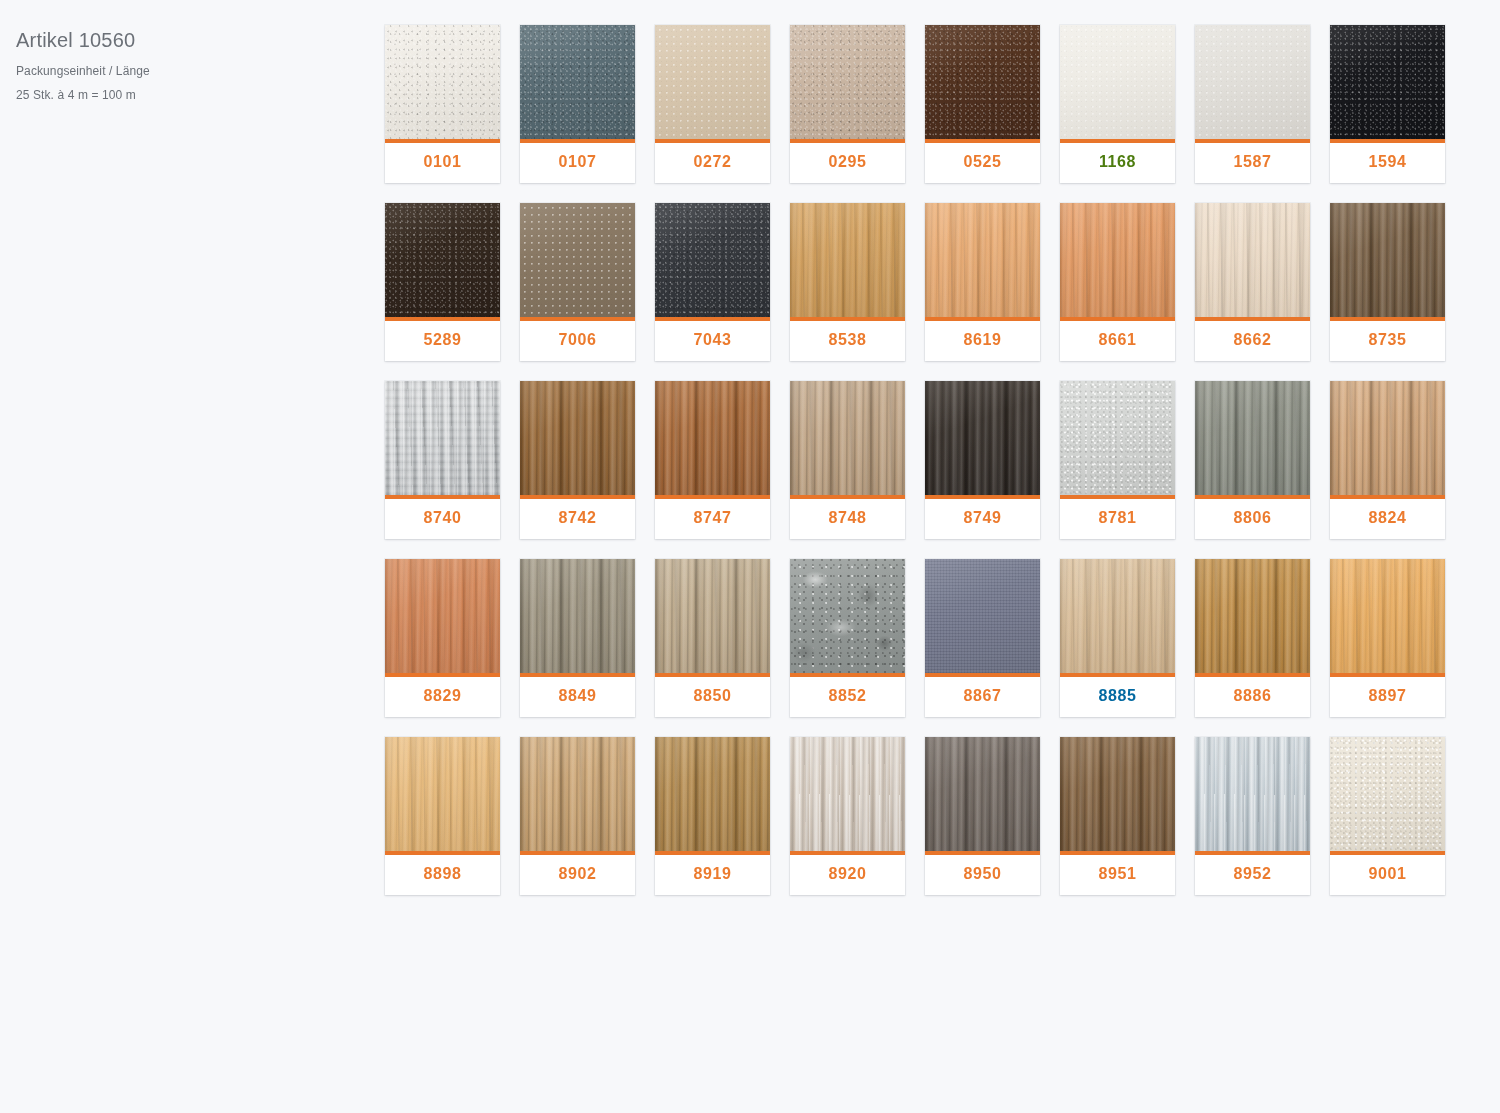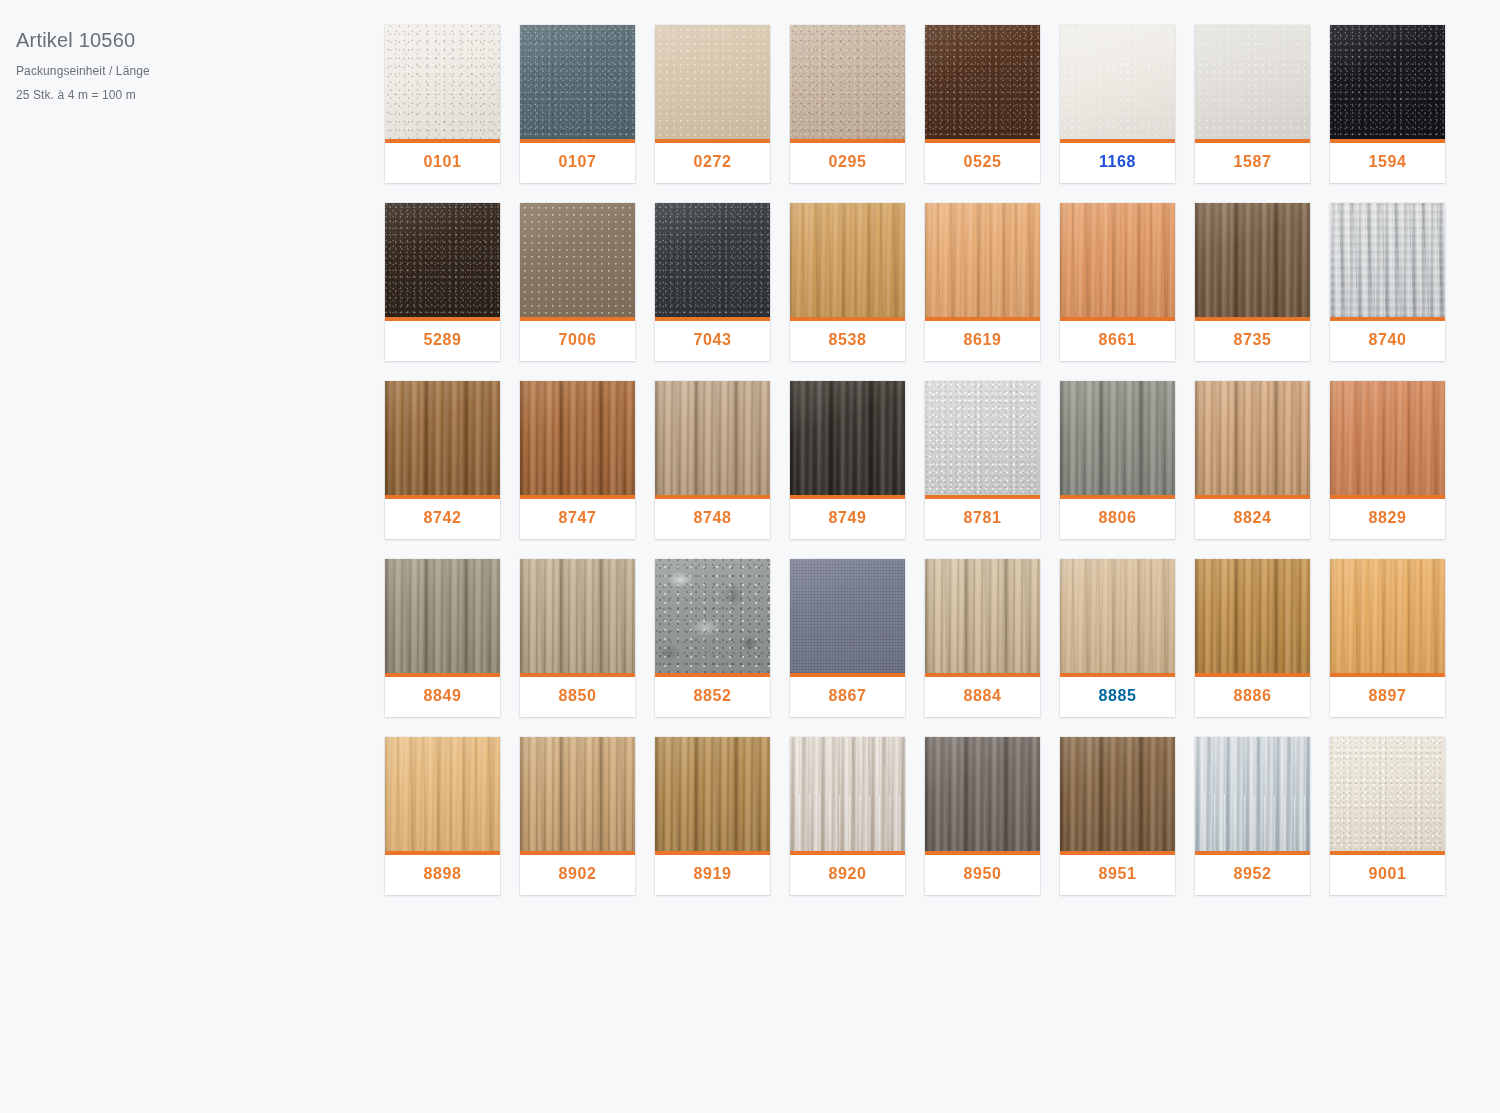--- a/index.html
+++ b/index.html
@@ -250,21 +250,21 @@
         </div>
         <div class="swatch-rule" style="background: rgb(232, 117, 42);"></div>
         <div class="swatch-label" style="color: rgb(236, 123, 46);">0525</div>
       </div>
       <div class="swatch-card">
         <div class="swatch-texture" style="background: linear-gradient(168deg, rgb(242, 240, 234) 0%, rgb(233, 230, 223) 100%);">
           <div class="tex-layer tex-matte"></div>
           <div class="tex-layer tex-shade"></div>
         </div>
         <div class="swatch-rule" style="background: rgb(232, 117, 42);"></div>
-        <div class="swatch-label" style="color: #1d4ed8;">1168</div>
+        <div class="swatch-label" style="color: #4d7c0f;">1168</div>
       </div>
       <div class="swatch-card">
         <div class="swatch-texture" style="background: linear-gradient(168deg, rgb(231, 229, 224) 0%, rgb(220, 217, 211) 100%);">
           <div class="tex-layer tex-matte"></div>
           <div class="tex-layer tex-shade"></div>
         </div>
         <div class="swatch-rule" style="background: rgb(232, 117, 42);"></div>
         <div class="swatch-label" style="color: rgb(236, 123, 46);">1587</div>
       </div>
       <div class="swatch-card">
@@ -317,20 +317,28 @@
       </div>
       <div class="swatch-card">
         <div class="swatch-texture" style="background: linear-gradient(168deg, rgb(232, 160, 106) 0%, rgb(217, 142, 86) 100%);">
           <div class="tex-layer tex-wood"></div>
           <div class="tex-layer tex-shade"></div>
         </div>
         <div class="swatch-rule" style="background: rgb(232, 117, 42);"></div>
         <div class="swatch-label" style="color: rgb(236, 123, 46);">8661</div>
       </div>
       <div class="swatch-card">
+        <div class="swatch-texture" style="background: linear-gradient(168deg, rgb(240, 224, 205) 0%, rgb(229, 210, 187) 100%);">
+          <div class="tex-layer tex-wood"></div>
+          <div class="tex-layer tex-shade"></div>
+        </div>
+        <div class="swatch-rule" style="background: rgb(232, 117, 42);"></div>
+        <div class="swatch-label" style="color: rgb(236, 123, 46);">8662</div>
+      </div>
+      <div class="swatch-card">
         <div class="swatch-texture" style="background: linear-gradient(168deg, rgb(126, 100, 72) 0%, rgb(107, 83, 57) 100%);">
           <div class="tex-layer tex-wood-coarse"></div>
           <div class="tex-layer tex-shade"></div>
         </div>
         <div class="swatch-rule" style="background: rgb(232, 117, 42);"></div>
         <div class="swatch-label" style="color: rgb(236, 123, 46);">8735</div>
       </div>
       <div class="swatch-card">
         <div class="swatch-texture" style="background: linear-gradient(168deg, rgb(201, 204, 206) 0%, rgb(183, 187, 190) 100%);">
           <div class="tex-layer tex-emboss"></div>
@@ -429,28 +437,20 @@
       </div>
       <div class="swatch-card">
         <div class="swatch-texture" style="background: linear-gradient(168deg, rgb(119, 124, 146) 0%, rgb(106, 111, 132) 100%);">
           <div class="tex-layer tex-fabric"></div>
           <div class="tex-layer tex-shade"></div>
         </div>
         <div class="swatch-rule" style="background: rgb(232, 117, 42);"></div>
         <div class="swatch-label" style="color: rgb(236, 123, 46);">8867</div>
       </div>
       <div class="swatch-card">
-        <div class="swatch-texture" style="background: linear-gradient(168deg, rgb(214, 194, 162) 0%, rgb(199, 176, 140) 100%);">
-          <div class="tex-layer tex-wood-coarse"></div>
-          <div class="tex-layer tex-shade"></div>
-        </div>
-        <div class="swatch-rule" style="background: rgb(232, 117, 42);"></div>
-        <div class="swatch-label" style="color: rgb(236, 123, 46);">8884</div>
-      </div>
-      <div class="swatch-card">
         <div class="swatch-texture" style="background: linear-gradient(168deg, rgb(221, 195, 160) 0%, rgb(207, 177, 138) 100%);">
           <div class="tex-layer tex-wood"></div>
           <div class="tex-layer tex-shade"></div>
         </div>
         <div class="swatch-rule" style="background: rgb(232, 117, 42);"></div>
         <div class="swatch-label" style="color: #0369a1;">8885</div>
       </div>
       <div class="swatch-card">
         <div class="swatch-texture" style="background: linear-gradient(168deg, rgb(200, 149, 77) 0%, rgb(181, 130, 60) 100%);">
           <div class="tex-layer tex-wood-coarse"></div>

